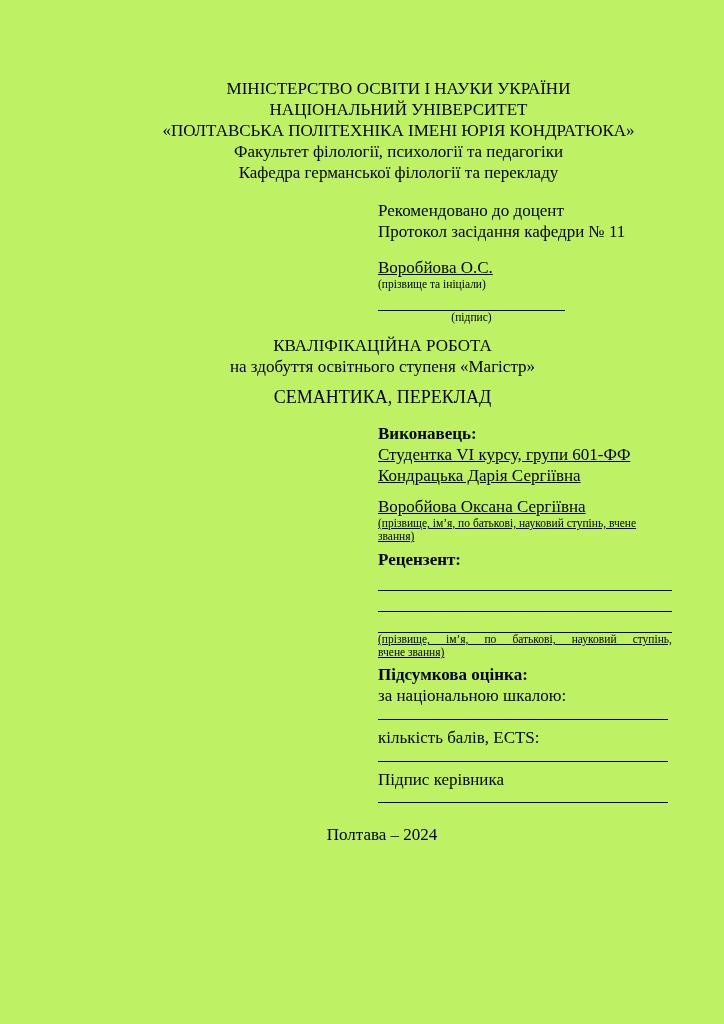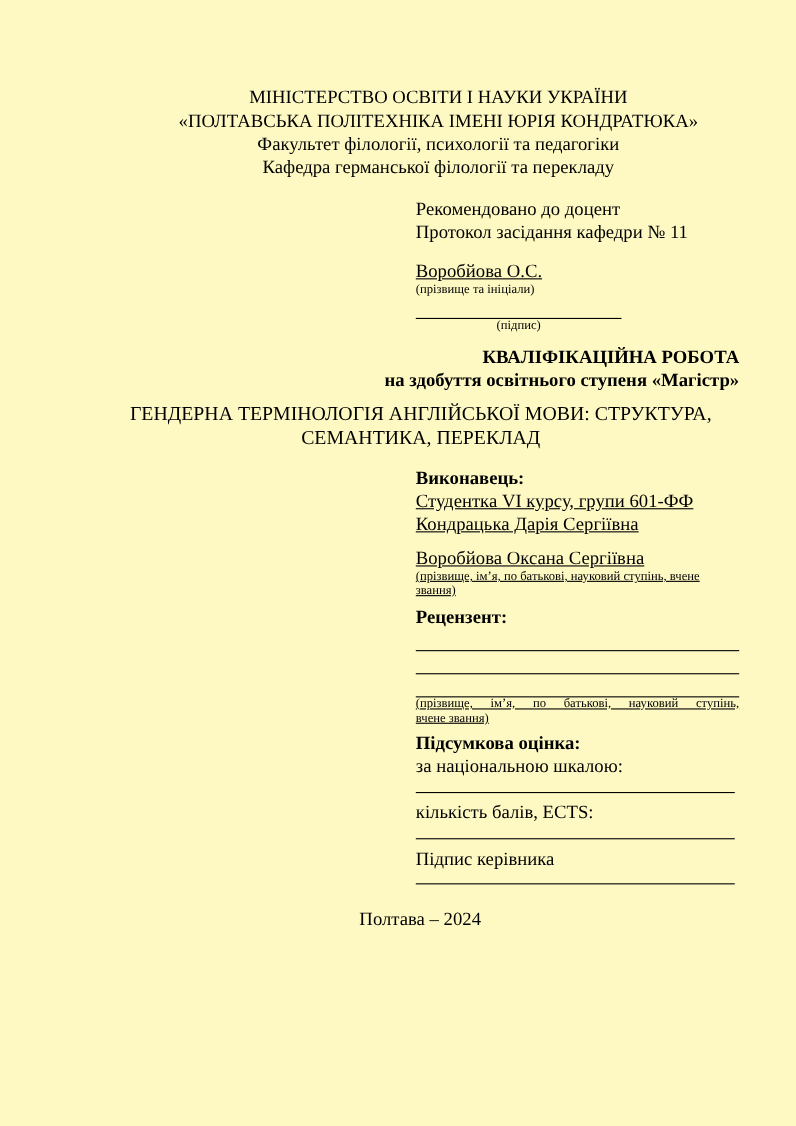--- a/index.html
+++ b/index.html
@@ -1,30 +1,30 @@
 <!DOCTYPE html>
 <html><head>
 <meta charset="utf-8">
 <style>
   * { margin:0; padding:0; box-sizing:border-box; }
   html, body { background:#ffffff; }
   .page {
     position:relative;
     width:724px; height:1024px;
-    background:#fef9c3;
+    background:#bef264;
     color:#000;
     font-family:"Liberation Serif", serif;
     font-size:17px;
     line-height:21px;
     padding:78px 52px 0 103px;
     overflow:hidden;
   }
   .centered { text-align:center; }
   .header-block { margin-left:22px; }
-  .title-block { margin-left:-10px; margin-top:11px; font-weight:bold;text-align:right; }
+  .title-block { margin-left:-10px; margin-top:11px; font-weight:normal; }
   .thesis-block { margin-left:-10px; margin-top:9px; font-size:18px; line-height:22px; }
   .right-col { margin-left:275px; width:294px; }
   .approval-block { margin-top:17px; }
   .exec-block { margin-top:15px; }
   .bold { font-weight:bold; }
   .u { text-decoration:underline; }
   .small { font-size:11.5px; line-height:13px; }
   .nowrap { white-space:nowrap; }
   .just-last { text-align:justify; text-align-last:justify; }
   .blank-15 { height:15px; }
@@ -55,20 +55,21 @@
     padding-left:40px;
   }
 </style>
 </head>
 <body>
 
 <div class="page">
 
   <div class="header-block centered">
     <div>МІНІСТЕРСТВО ОСВІТИ І НАУКИ УКРАЇНИ</div>
+    <div>НАЦІОНАЛЬНИЙ УНІВЕРСИТЕТ</div>
     <div>«ПОЛТАВСЬКА ПОЛІТЕХНІКА ІМЕНІ ЮРІЯ КОНДРАТЮКА»</div>
     <div>Факультет філології, психології та педагогіки</div>
     <div>Кафедра германської філології та перекладу</div>
   </div>
 
   <div class="right-col approval-block">
     <div>Рекомендовано до доцент</div>
     <div>Протокол засідання кафедри № 11</div>
     <div class="blank-15"></div>
     <div class="u">Воробйова О.С.</div>
@@ -76,21 +77,20 @@
     <div class="sig-line"></div>
     <div class="small sig-caption">(підпис)</div>
   </div>
 
   <div class="title-block centered">
     <div>КВАЛІФІКАЦІЙНА РОБОТА</div>
     <div>на здобуття освітнього ступеня «Магістр»</div>
   </div>
 
   <div class="thesis-block centered">
-    <div>ГЕНДЕРНА ТЕРМІНОЛОГІЯ АНГЛІЙСЬКОЇ МОВИ: СТРУКТУРА,</div>
     <div>СЕМАНТИКА, ПЕРЕКЛАД</div>
   </div>
 
   <div class="right-col exec-block">
     <div class="bold">Виконавець:</div>
     <div class="u">Студентка VI курсу, групи 601-ФФ</div>
     <div class="u">Кондрацька Дарія Сергіївна</div>
     <div class="blank-10"></div>
 
     <div class="u">Воробйова Оксана Сергіївна</div>

